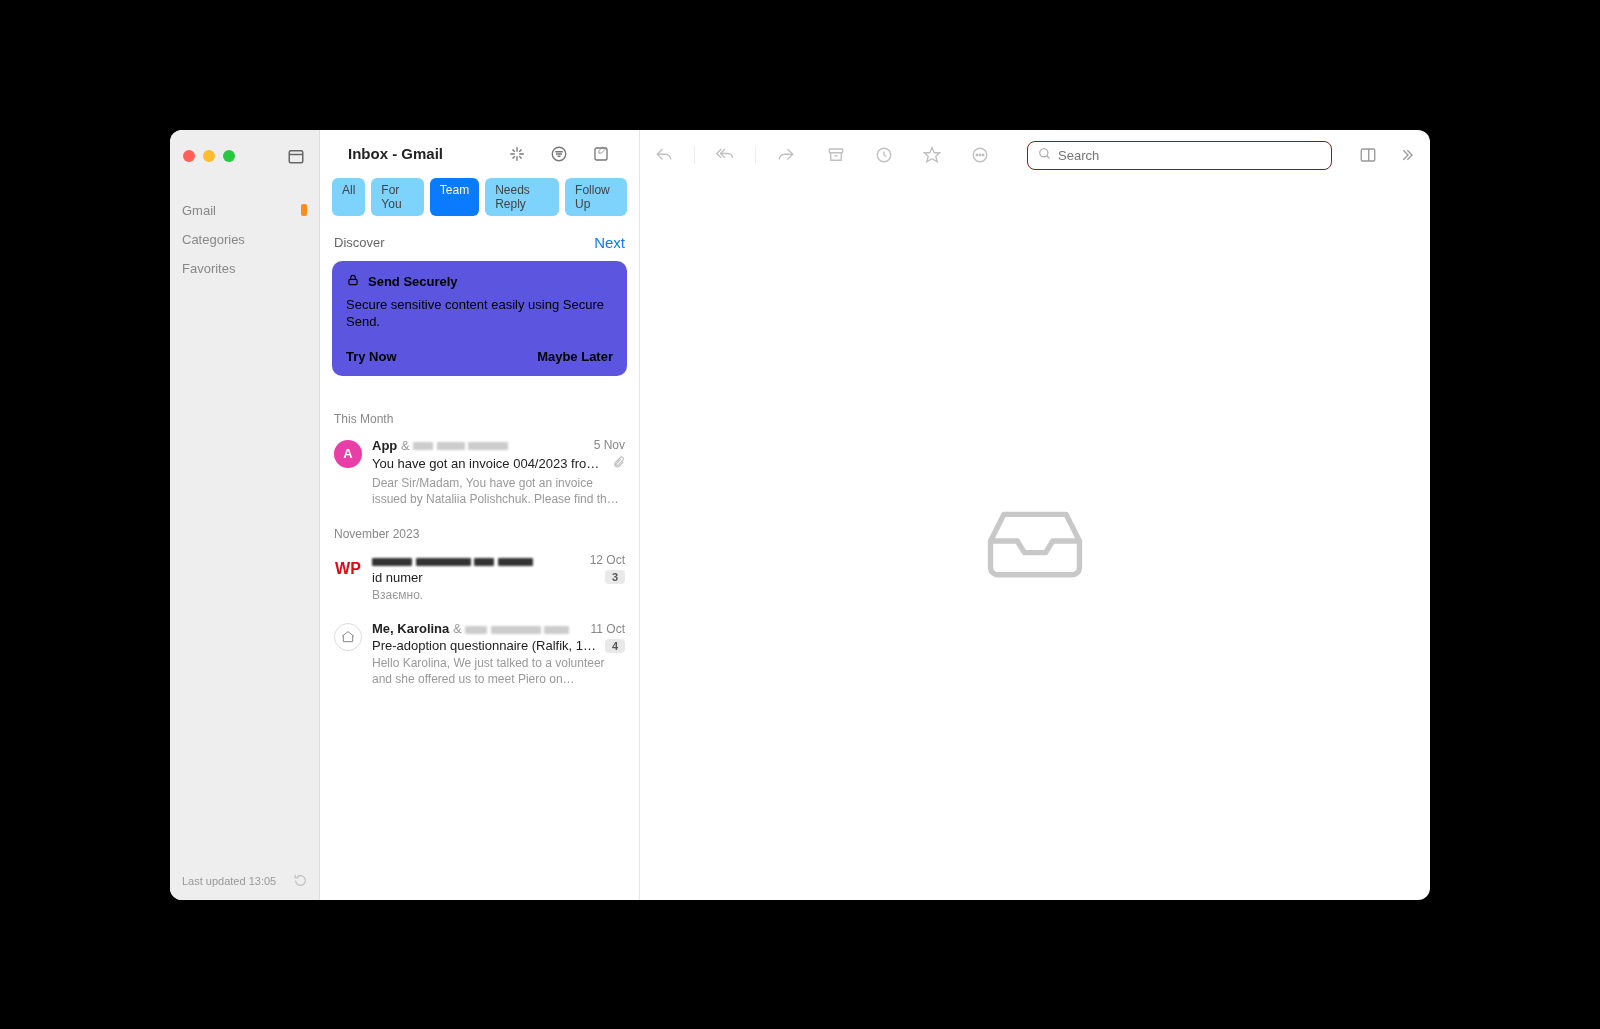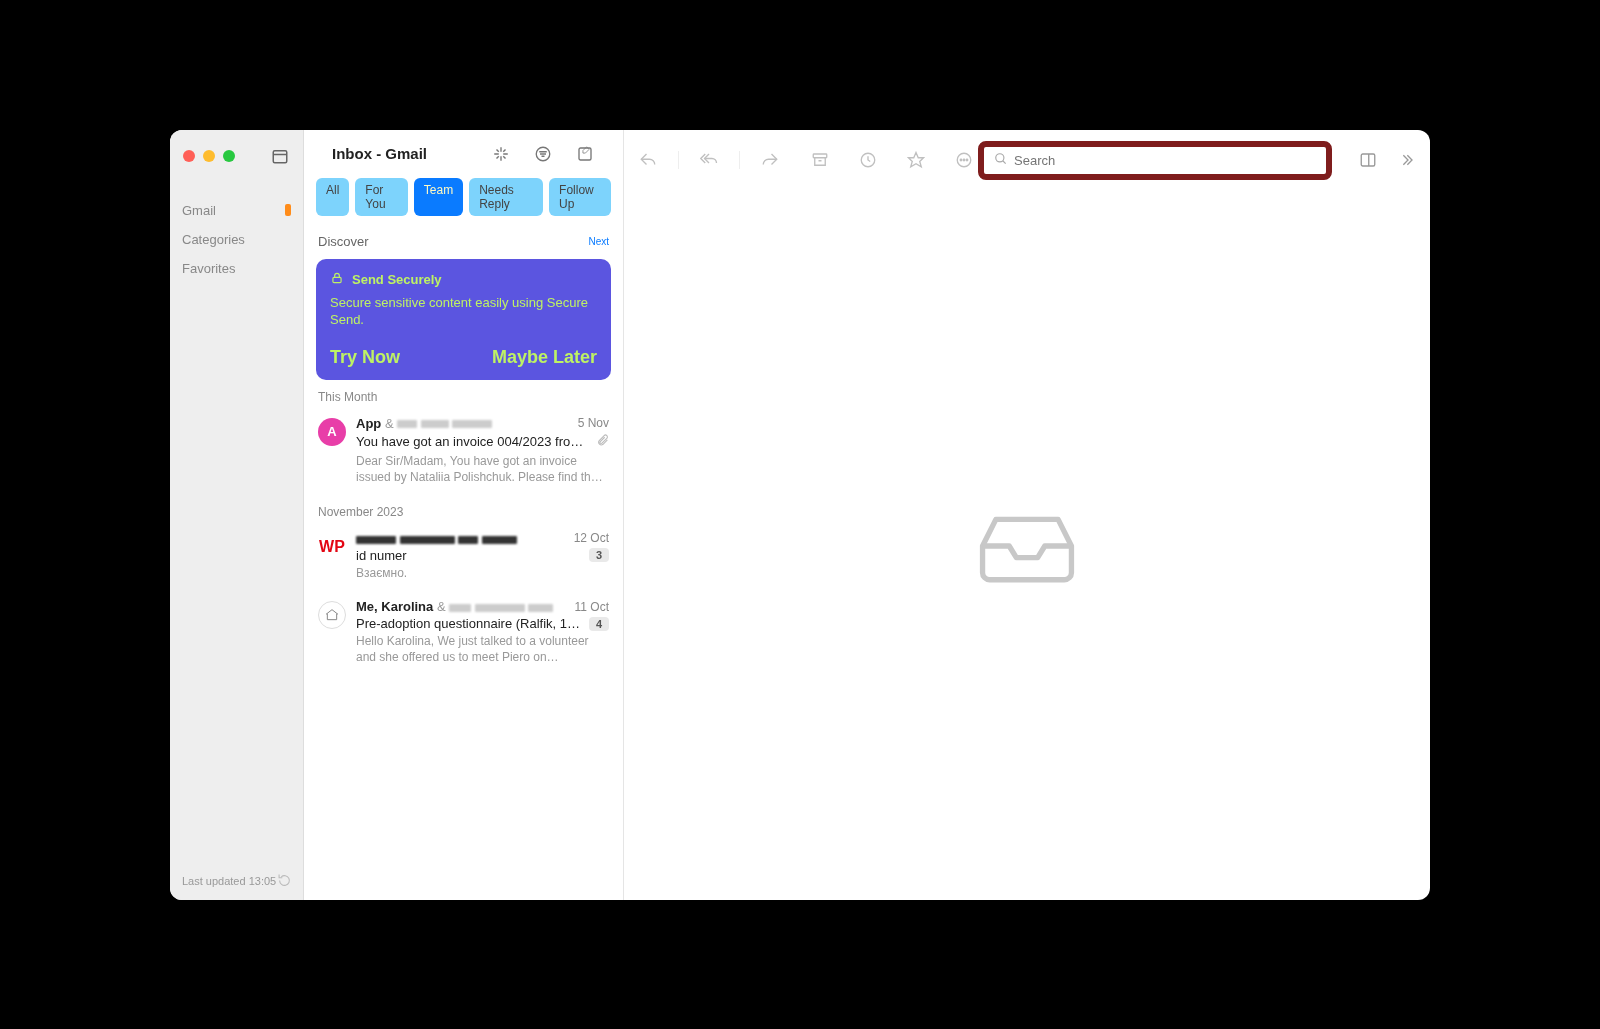--- a/index.html
+++ b/index.html
@@ -92,31 +92,31 @@
   .pill {
     font-size:12px; padding:5px 10px; border-radius:6px;
     background:#7dd3fc;color:#444;cursor:default;
   }
   .pill.active { background:#0a7bff;color:#fef9c3; }
   .discover-row {
     display:flex;justify-content:space-between;align-items:center;
     padding:8px 14px 6px;
   }
   .discover-label { font-size:13px; color:#666;text-align:right; }
-  .next-link { font-size:10px; color:#0a7bff; font-weight:500;}
+  .next-link { font-size:15px; color:#0a7bff; font-weight:500;}
   .promo {
-    margin:4px 12px 0;
+    margin:4px 12px 26px;
     background:#5b55e0;
     border-radius:10px;
     padding:12px 14px 12px;
-    color:#bef264;
+    color:#000000;
   }
   .promo-top { display:flex;align-items:center;gap:8px;font-size:13px;font-weight:600;margin-bottom:6px; }
   .promo-body { font-size:13px;line-height:1.35; }
-  .promo-actions { display:flex;justify-content:space-between;margin-top:18px;font-size:18px;font-weight:600; }
+  .promo-actions { display:flex;justify-content:space-between;margin-top:18px;font-size:13px;font-weight:600; }
   .section-hdr { font-size:12px;color:#888;padding:10px 14px 4px; }
   .msg {
     display:flex;
     gap:10px;
     padding:8px 14px 10px;
     cursor:default;
   }
   .avatar {
     width:28px;height:28px;border-radius:50%;
     display:flex;align-items:center;justify-content:center;
@@ -149,23 +149,23 @@
     flex:1;display:flex;flex-direction:column;
   }
   .toolbar {
     display:flex;align-items:center;gap:4px;
     padding:11px 14px;border-bottom:1px solid transparent;
   }
   .tb-group{display:flex;align-items:center;gap:14px;color:#c0c0c0;}
   .tb-sep{width:1px;height:18px;background:#eee;margin:0 6px;}
   .search-wrap{
     margin-left:auto;
-    width:354px;
+    width:305px;
     display:flex;align-items:center;
-    border:6px solid #7f1d1d;border-radius:8px;
+    border:1px solid #7f1d1d;border-radius:8px;
     padding:5px 10px;gap:6px;color:#aaa;font-size:13px;
   }
   .search-wrap input{border:none;outline:none;flex:1;font-size:13px;background:transparent;}
   .tb-right{display:flex;align-items:center;gap:18px;color:#999;margin-left:22px;}
   .empty {
     flex:1;display:flex;align-items:center;justify-content:center;color:#c8c8c8;
   }
   .empty svg{width:110px;height:80px;}
 </style>
 </head>

